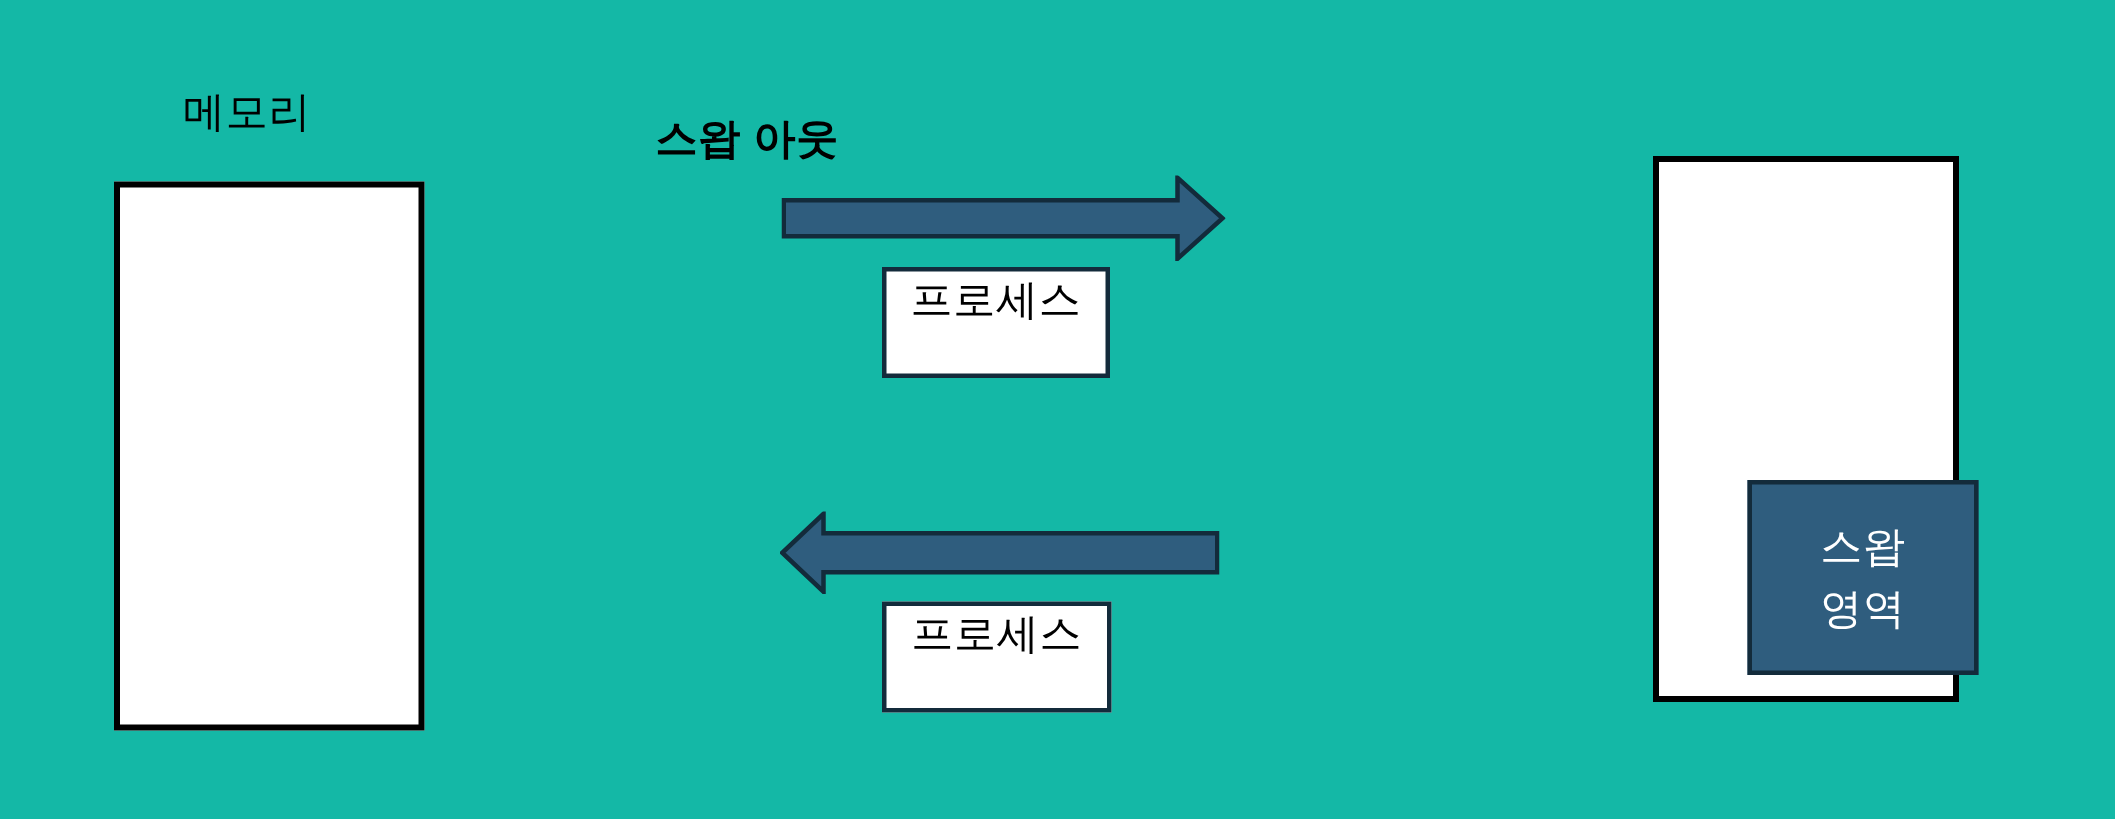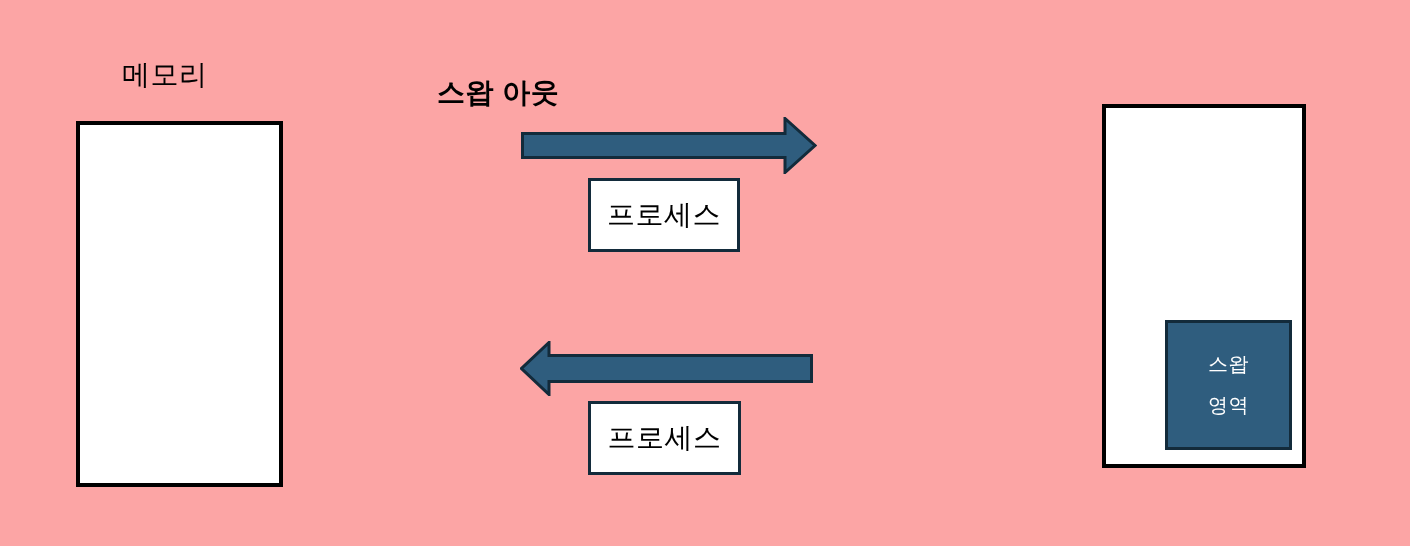--- a/index.html
+++ b/index.html
@@ -4,21 +4,21 @@
 <style>
   html, body {
     margin: 0;
     padding: 0;
     background: #ffffff;
   }
   .canvas {
     position: relative;
     width: 1410px;
     height: 546px;
-    background: #fca5a5;
+    background: #14b8a6;
     font-family: "Liberation Sans", sans-serif;
     overflow: hidden;
   }
   .label {
     position: absolute;
     font-size: 28px;
     color: #000000;
     white-space: nowrap;
     letter-spacing: 0.5px;
   }
@@ -27,40 +27,39 @@
     border: 4px solid #000000;
     background: #ffffff;
     box-sizing: border-box;
   }
   .process-box {
     position: absolute;
     border: 3px solid #132B3B;
     background: #ffffff;
     box-sizing: border-box;
     display: flex;
-    align-items: center;
     justify-content: center;
     font-size: 28px;
     color: #000000;
     letter-spacing: 0.5px;
   }
   .swap-area {
     position: absolute;
     left: 59px;
     top: 212px;
-    width: 127px;
+    width: 154px;
     height: 130px;
     border: 3px solid #132B3B;
     background: #2F5D7E;
     box-sizing: border-box;
     display: flex;
     flex-direction: column;
     align-items: center;
     justify-content: center;
-    font-size: 20px;
+    font-size: 28px;
     line-height: 41px;
     color: #ffffff;
     text-align: center;
     letter-spacing: 0.5px;
   }
   .arrow-svg {
     position: absolute;
     display: block;
   }
 </style>

